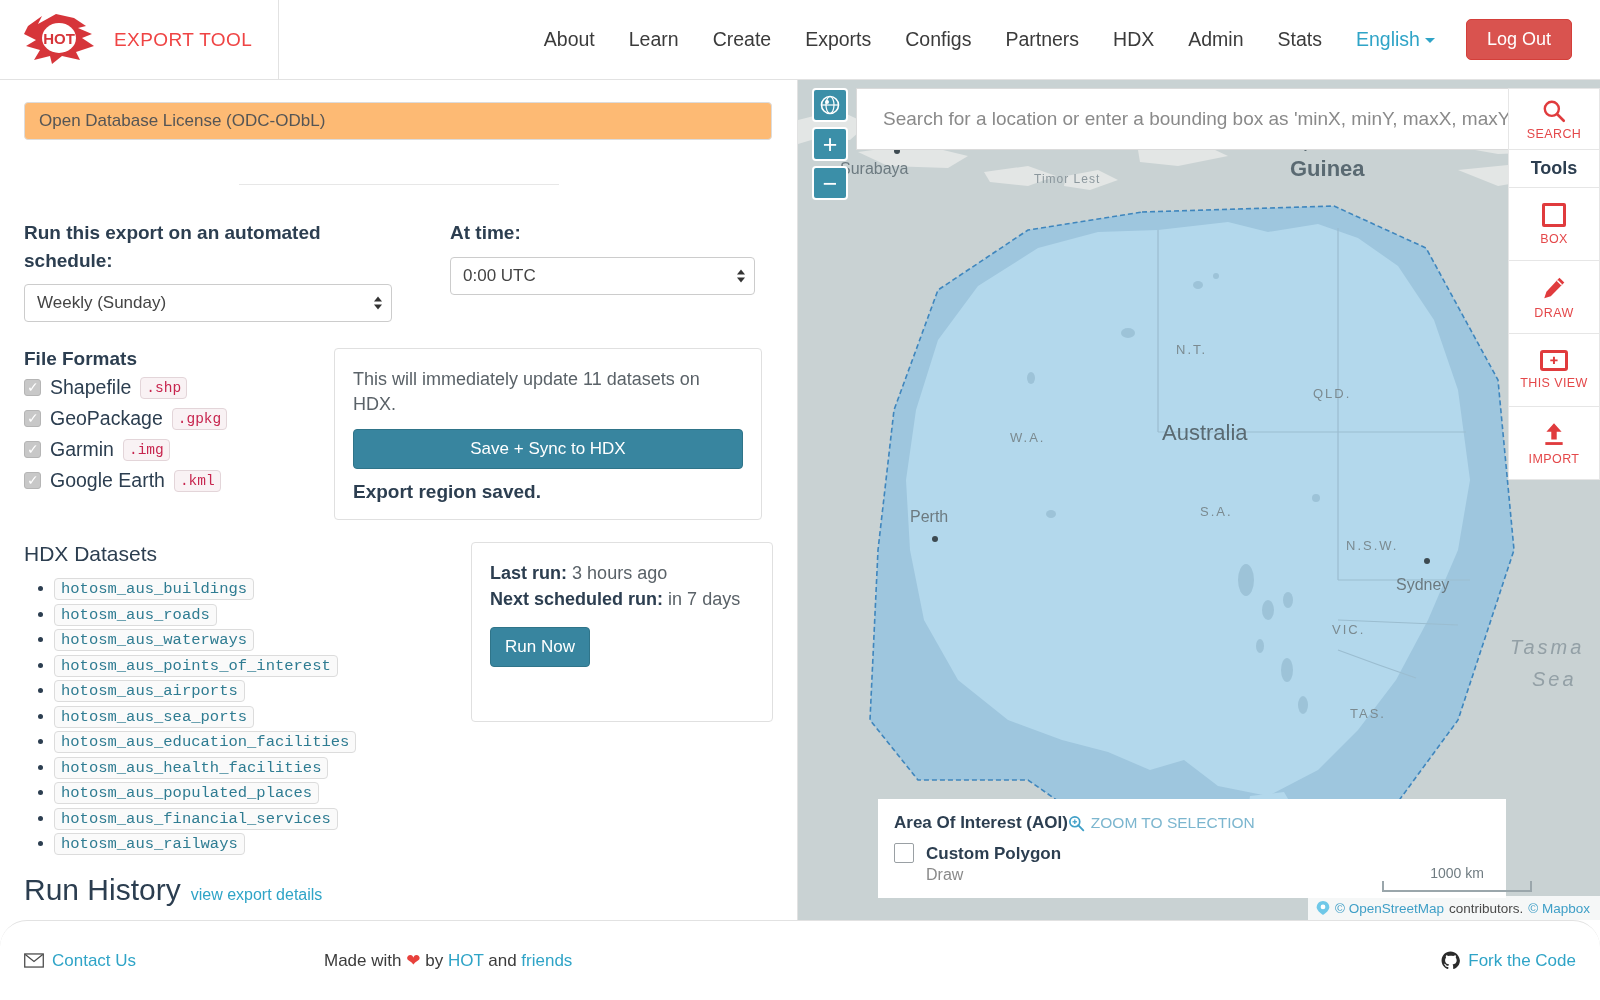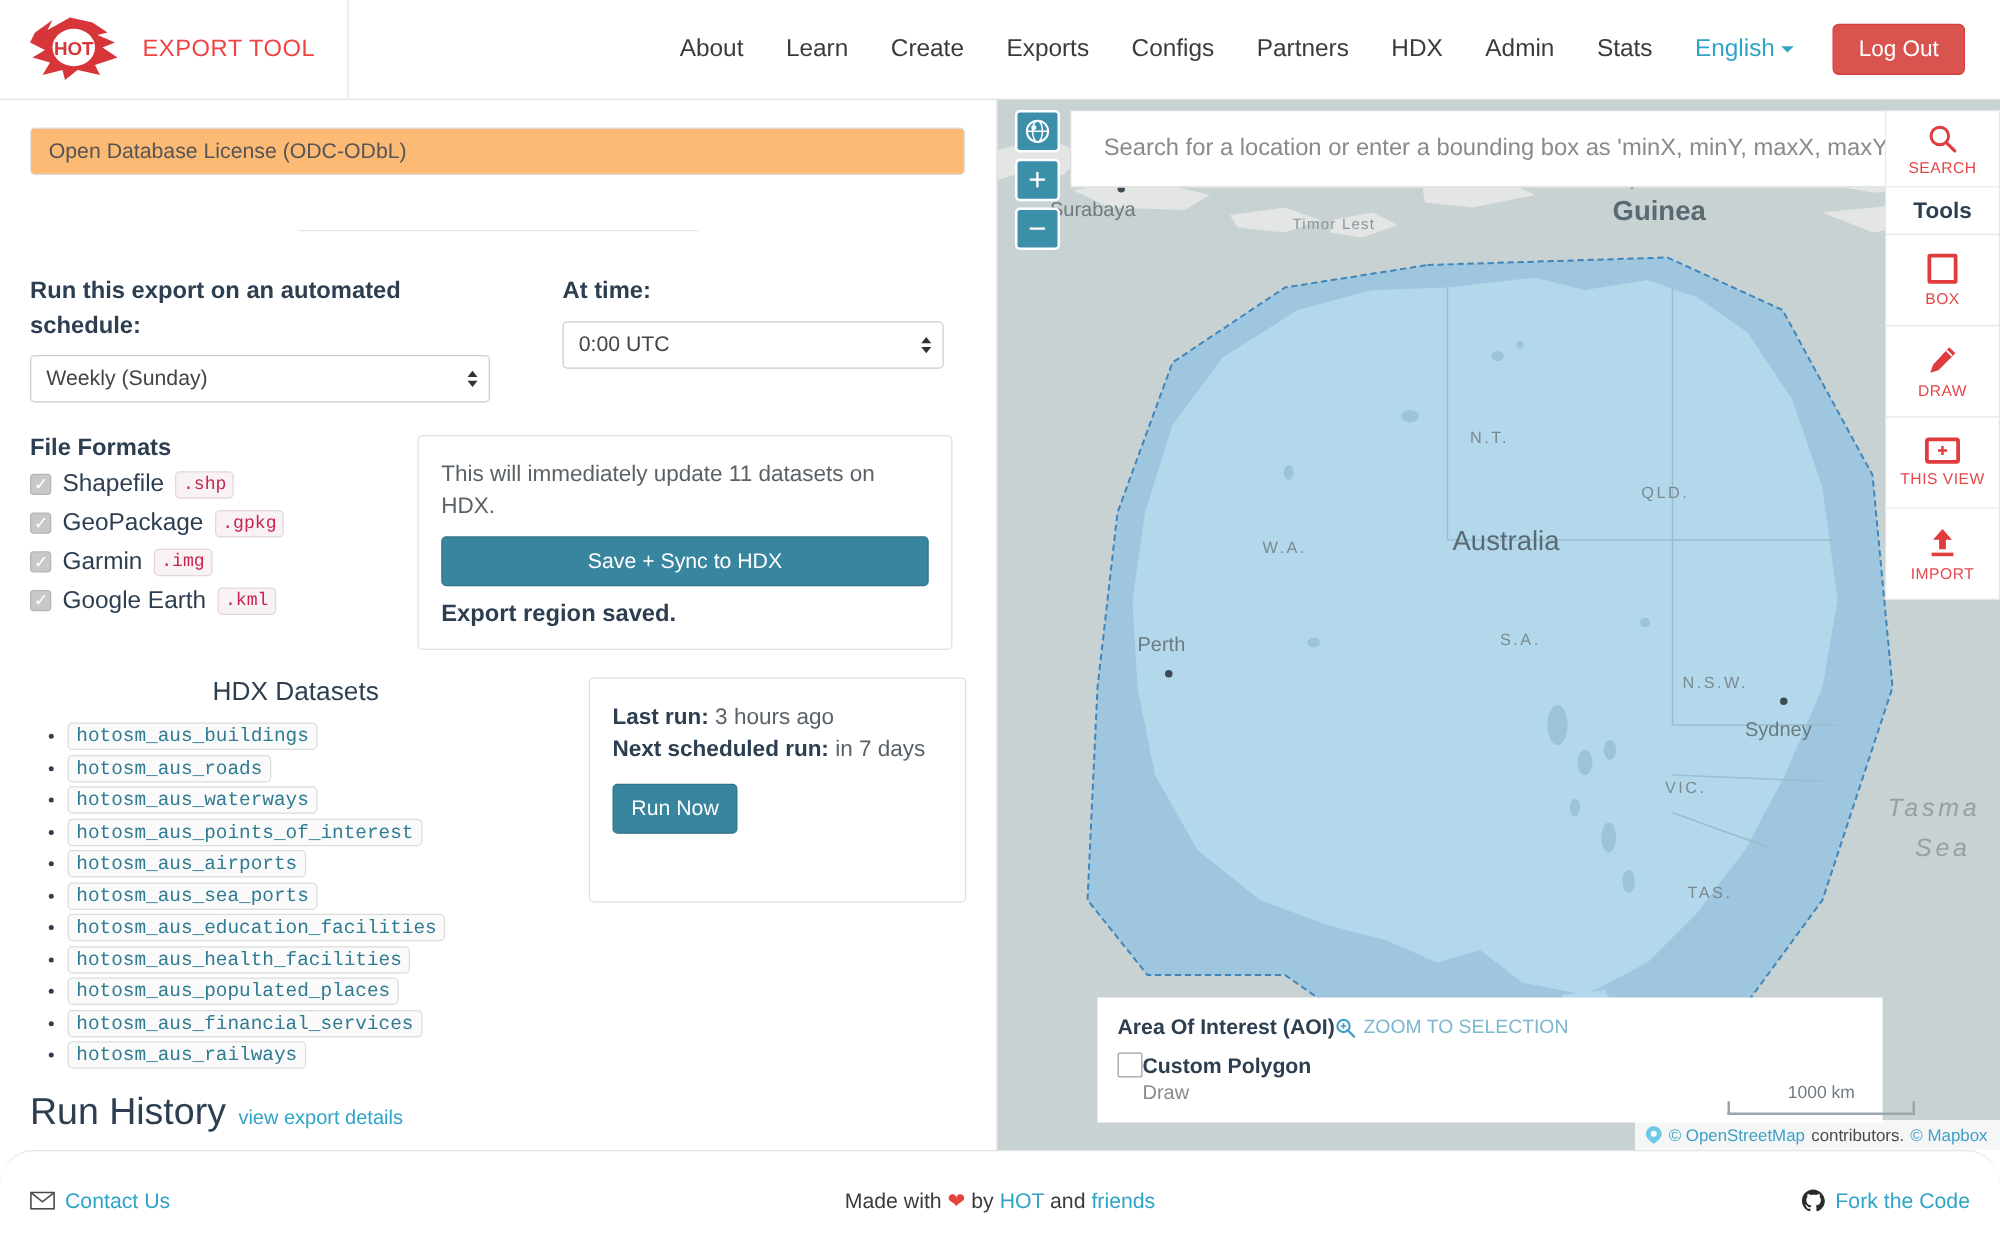--- a/index.html
+++ b/index.html
@@ -119,21 +119,21 @@
   .btn-teal {
     background: #38859f; border: 1px solid #2f7489; color: #fff;
     font-size: 17px; border-radius: 4px; padding: 9px 14px; cursor: pointer;
     font-family: "Liberation Sans", sans-serif;
   }
   .btn-sync { width: 100%; display:block; }
   .saved-msg { font-size: 19px; font-weight: bold; color: #2c3e50; margin-top: 12px; }
 
   .low-row { display: flex; margin-top: 22px; }
   .ds-col { width: 430px; }
-  .sec-title { font-size: 21px; color: #2c3e50; margin-bottom: 12px; font-weight: normal; text-align: center; }
+  .sec-title { font-size: 21px; color: #2c3e50; margin-bottom: 12px; font-weight: normal; }
   ul.ds-list { list-style: disc; margin: 0; padding-left: 30px; }
   ul.ds-list li { margin-bottom: 3.5px; color:#2c3e50; }
   .ds-chip {
     display: inline-block;
     font-family: "Liberation Mono", monospace; font-size: 15.5px;
     color: #2f7c92; background: #fafafa;
     border: 1px solid #dcdcdc; border-radius: 4px; padding: 1px 6px;
   }
   .run-card { width: 305px; height: 180px; margin-left: 22px; }
   .run-line { font-size: 18px; color: #5a6268; line-height: 1.42; }
@@ -186,21 +186,21 @@
     display:flex; align-items:center; justify-content:center; font-size: 10px; color:#e03b3d;
   }
 
   .aoi-panel {
     position: absolute; left: 80px; bottom: 22px; width: 628px;
     background: #fff; padding: 14px 16px 12px 16px;
   }
   .aoi-head { display: flex; justify-content: flex-start; align-items: center; }
   .aoi-title { font-size: 17px; font-weight: bold; color: #2c3e50; }
   .aoi-zoom { font-size: 15.5px; color: #7cb6cf; display: flex; align-items: center; gap: 6px; cursor: pointer; }
-  .aoi-row { display: flex; align-items: flex-start; gap: 0; margin-top: 10px; }
+  .aoi-row { display: flex; align-items: flex-start; gap: 12px; margin-top: 10px; }
   .aoi-texts { line-height: 1.3; }
   .aoi-name { font-size: 17px; font-weight: bold; color: #2c3e50; }
   .aoi-sub { font-size: 16px; color: #8a8a8a; }
 
   .scalebar {
     position: absolute; right: 68px; bottom: 28px;
     border: 2px solid #9aa6ab; border-top: none; height: 11px; width: 150px;
   }
   .scalebar span {
     position: absolute; left: 50%; transform: translateX(-50%); top: -16px;
@@ -216,21 +216,21 @@
   .mb-logo { width: 14px; height: 16px; }
 
   
   .footer {
     height: 80px; flex: 0 0 80px; background: #fff;
     border-top: 1px solid #e2e2e2;
     display: flex; align-items: center; padding: 0 24px; border-radius: 27px;
   }
   .f-left, .f-right { display: flex; align-items: center; gap: 8px; width: 300px; }
   .f-right { justify-content: flex-end; }
-  .f-mid { flex: 1; text-align: center; font-size: 17px; color: #3b3b3b; }
+  .f-mid { flex: 1; text-align: left; font-size: 17px; color: #3b3b3b; }
   .f-link { color: #2fa4c7; text-decoration: none; font-size: 17px; }
   .heart { color: #e8413c; font-size: 17px; }
 </style>
 </head>
 <body>
 
 <div class="app">
 
   <div class="navbar">
     <div class="brand">

